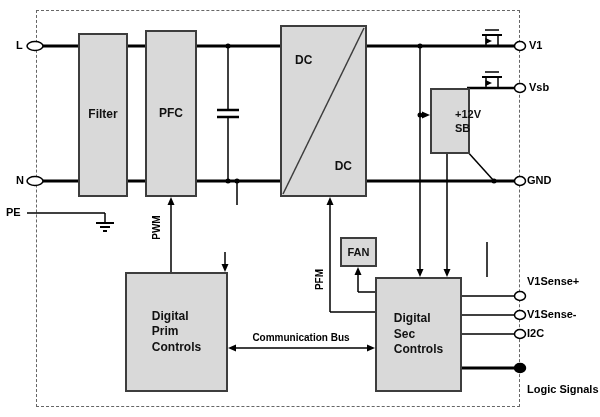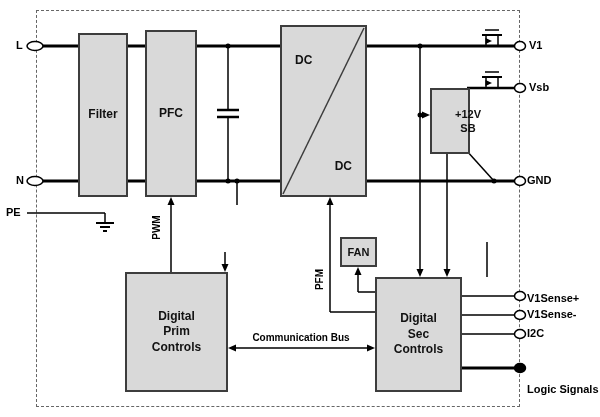--- a/index.html
+++ b/index.html
@@ -1,19 +1,19 @@
 <!DOCTYPE html>
 <html><head>
 <meta charset="utf-8">
 <style>
   html,body{margin:0;padding:0;background:#fff;}
   .canvas{position:relative;width:600px;height:417px;background:#fff;font-family:"Liberation Sans",sans-serif;overflow:hidden;}
   .enclosure{position:absolute;left:36px;top:10px;width:484px;height:397px;border:1px dashed #666;box-sizing:border-box;}
   svg.wires{position:absolute;left:0;top:0;}
-  .blk{position:absolute;background:#d9d9d9;border:2px solid #3d3d3d;box-sizing:border-box;display:flex;align-items:center;justify-content:center;text-align:center;font-weight:bold;color:#111;}
+  .blk{position:absolute;background:#d9d9d9;border:2px solid #3d3d3d;box-sizing:border-box;display:flex;align-items:center;justify-content:center;text-align:left;font-weight:bold;color:#111;}
   .blk .lbl{white-space:pre-line;line-height:1.3;}
   .f12{font-size:12px;}
   .f11{font-size:11px;}
   .term{position:absolute;font-size:11px;font-weight:bold;color:#000;white-space:nowrap;}
   .rot{position:absolute;font-size:10px;font-weight:bold;color:#000;text-align:center;transform:rotate(-90deg);transform-origin:center;}
   .buslbl{position:absolute;font-size:10px;font-weight:bold;color:#000;text-align:center;}
   .dcdc-lbl{position:absolute;font-size:12px;font-weight:bold;color:#111;}
 </style>
 </head>
 <body>
@@ -181,21 +181,21 @@
 Sec
 Controls</span>
   </div>
 
   <div class="term" style="left:16px;top:39px;">L</div>
   <div class="term" style="left:16px;top:174px;">N</div>
   <div class="term" style="left:6px;top:206px;">PE</div>
   <div class="term" style="left:529px;top:39px;">V1</div>
   <div class="term" style="left:529px;top:81px;">Vsb</div>
   <div class="term" style="left:527px;top:174px;">GND</div>
-  <div class="term" style="left:527px;top:292px;">V1Sense+</div>
+  <div class="term" style="left:527px;top:275px;">V1Sense+</div>
   <div class="term" style="left:527px;top:308px;">V1Sense-</div>
   <div class="term" style="left:527px;top:327px;">I2C</div>
   <div class="term" style="left:527px;top:361px;margin-top:22px;">Logic Signals</div>
 
   <div class="rot" style="left:139px;top:221px;width:36px;height:13px;">PWM</div>
   <div class="rot" style="left:302px;top:273px;width:36px;height:13px;">PFM</div>
   <div class="buslbl" style="left:241px;top:332px;width:120px;">Communication Bus</div>
 
 </div>
 

